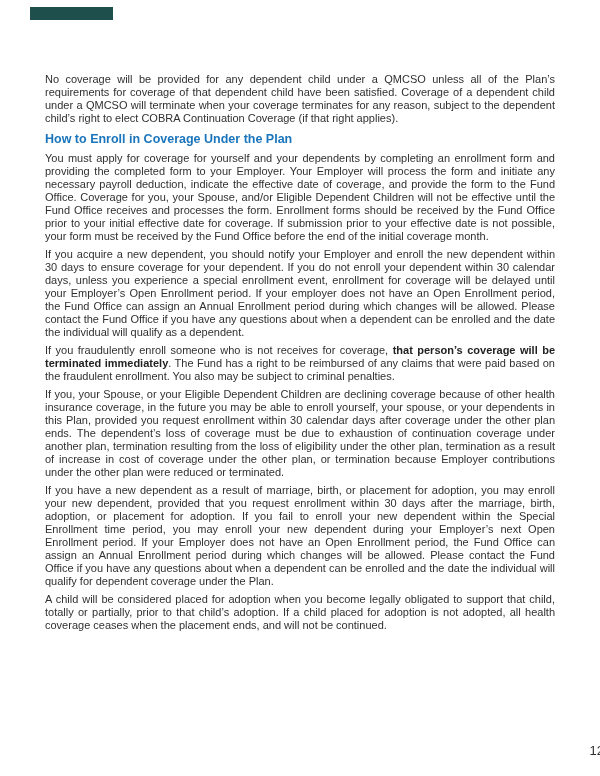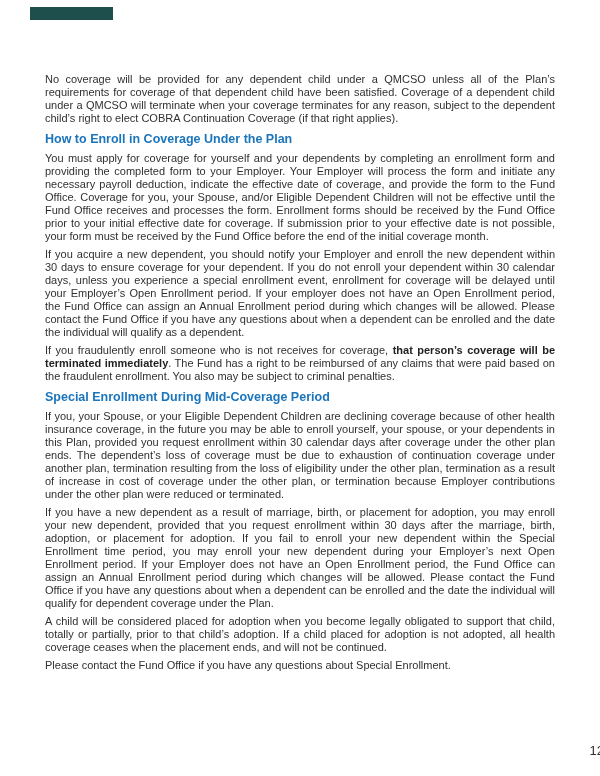--- a/index.html
+++ b/index.html
@@ -77,28 +77,26 @@
     <h2>How to Enroll in Coverage Under the Plan</h2>
 
     <p>You must apply for coverage for yourself and your dependents by completing an enrollment form and providing the completed form to your Employer. Your Employer will process the form and initiate any necessary payroll deduction, indicate the effective date of coverage, and provide the form to the Fund Office. Coverage for you, your Spouse, and/or Eligible Dependent Children will not be effective until the Fund Office receives and processes the form. Enrollment forms should be received by the Fund Office prior to your initial effective date for coverage. If submission prior to your effective date is not possible, your form must be received by the Fund Office before the end of the initial coverage month.</p>
 
     <p>If you acquire a new dependent, you should notify your Employer and enroll the new dependent within 30 days to ensure coverage for your dependent. If you do not enroll your dependent within 30 calendar days, unless you experience a special enrollment event, enrollment for coverage will be delayed until your Employer’s Open Enrollment period. If your employer does not have an Open Enrollment period, the Fund Office can assign an Annual Enrollment period during which changes will be allowed. Please contact the Fund Office if you have any questions about when a dependent can be enrolled and the date the individual will qualify as a dependent.</p>
 
     <p>
       <span>If you fraudulently enroll someone who is not receives for coverage, </span><strong>that person’s coverage will be terminated immediately</strong><span>. The Fund has a right to be reimbursed of any claims that were paid based on the fraudulent enrollment. You also may be subject to criminal penalties.</span>
     </p>
 
-    <h2>Special Enrollment During Mid-Coverage Period</h2>
 
     <p>If you, your Spouse, or your Eligible Dependent Children are declining coverage because of other health insurance coverage, in the future you may be able to enroll yourself, your spouse, or your dependents in this Plan, provided you request enrollment within 30 calendar days after coverage under the other plan ends. The dependent’s loss of coverage must be due to exhaustion of continuation coverage under another plan, termination resulting from the loss of eligibility under the other plan, termination as a result of increase in cost of coverage under the other plan, or termination because Employer contributions under the other plan were reduced or terminated.</p>
 
 
     <p>If you have a new dependent as a result of marriage, birth, or placement for adoption, you may enroll your new dependent, provided that you request enrollment within 30 days after the marriage, birth, adoption, or placement for adoption. If you fail to enroll your new dependent within the Special Enrollment time period, you may enroll your new dependent during your Employer’s next Open Enrollment period. If your Employer does not have an Open Enrollment period, the Fund Office can assign an Annual Enrollment period during which changes will be allowed. Please contact the Fund Office if you have any questions about when a dependent can be enrolled and the date the individual will qualify for dependent coverage under the Plan.</p>
 
     <p>A child will be considered placed for adoption when you become legally obligated to support that child, totally or partially, prior to that child’s adoption. If a child placed for adoption is not adopted, all health coverage ceases when the placement ends, and will not be continued.</p>
 
-    <p>Please contact the Fund Office if you have any questions about Special Enrollment.</p>
 
   </div>
 
   <div class="page-number">12</div>
 
 </div>
 
 </body></html>

